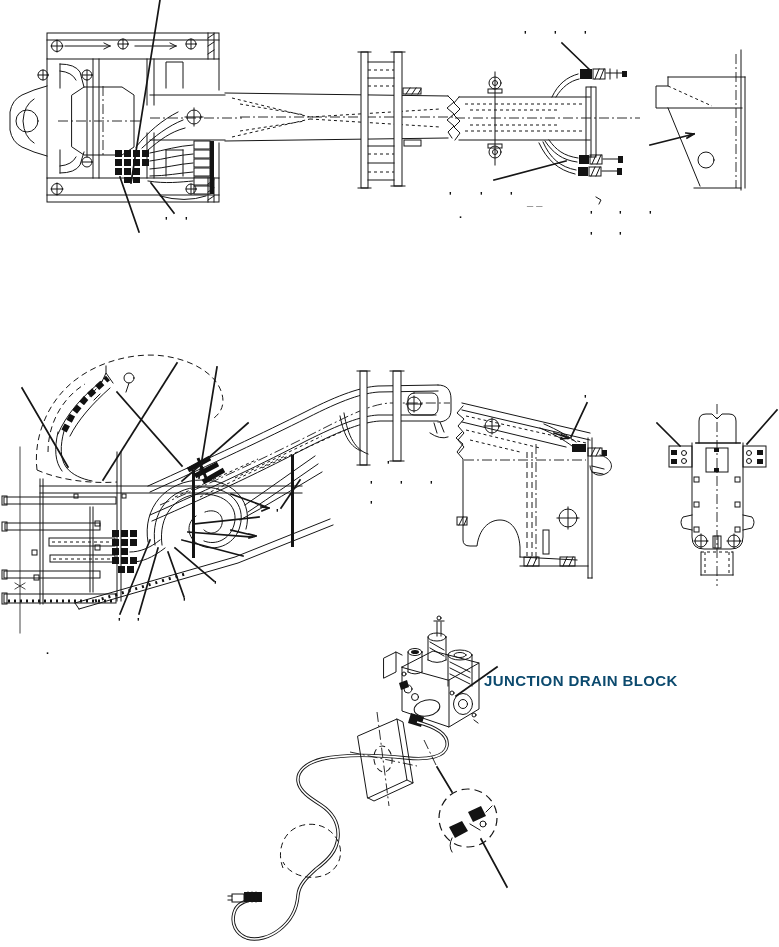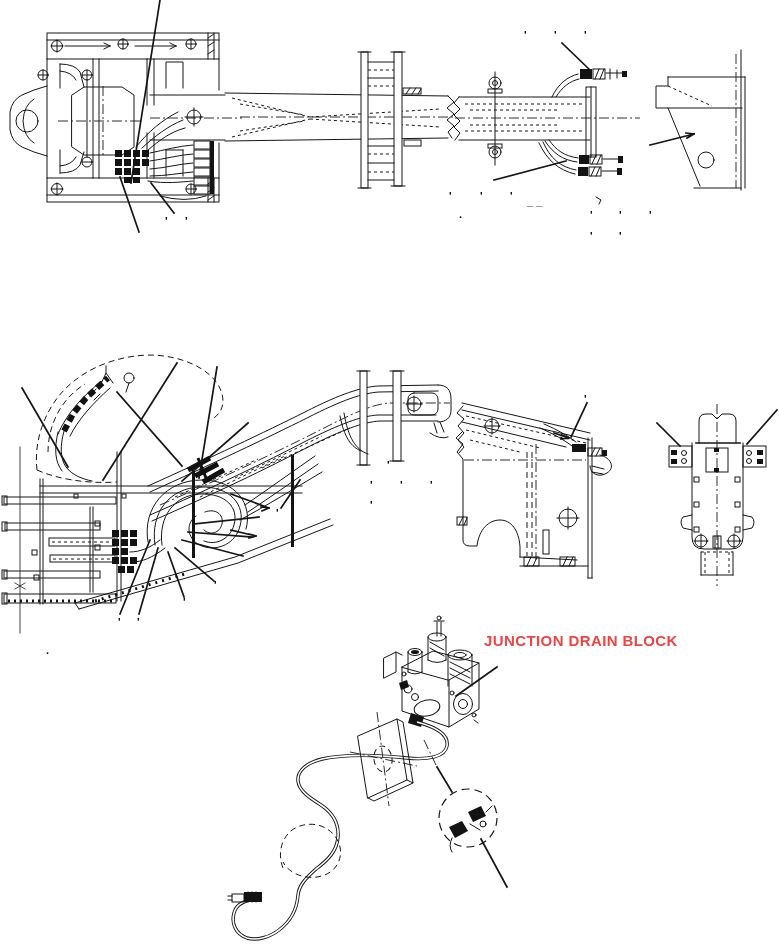--- a/index.html
+++ b/index.html
@@ -11,22 +11,22 @@
   .ln2{fill:none;stroke:#161616;stroke-width:1.7;stroke-linecap:square;}
   .dk{fill:#131313;stroke:none;}
   .wbx{fill:#ffffff;stroke:#161616;stroke-width:1;}
   .dsh{fill:none;stroke:#161616;stroke-width:1;stroke-dasharray:6 4;}
   .dsh2{fill:none;stroke:#161616;stroke-width:1;stroke-dasharray:3 3;}
   .cl{fill:none;stroke:#161616;stroke-width:0.9;stroke-dasharray:10 3 2 3;}
   .hose{fill:none;stroke:#161616;stroke-width:3.4;}
   .hosein{fill:none;stroke:#ffffff;stroke-width:1.6;}
   .mark{position:absolute;font:bold 11px "Liberation Sans",sans-serif;color:#0d0d0d;
         white-space:pre;line-height:1;}
-  #jdb-label{position:absolute;left:484px;top:632px;font:bold 15px "Liberation Sans",sans-serif;
-        color:#ef4444;letter-spacing:0.4px;white-space:nowrap;}
+  #jdb-label{position:absolute;left:484px;top:672px;font:bold 15px "Liberation Sans",sans-serif;
+        color:#0c4a6e;letter-spacing:0.4px;white-space:nowrap;}
 </style>
 </head>
 <body>
 
 <div id="stage">
 
 <svg width="779" height="947" viewBox="0 0 779 947">
 
   <g>
     <rect x="47" y="33" width="172" height="26" class="ln"></rect>

